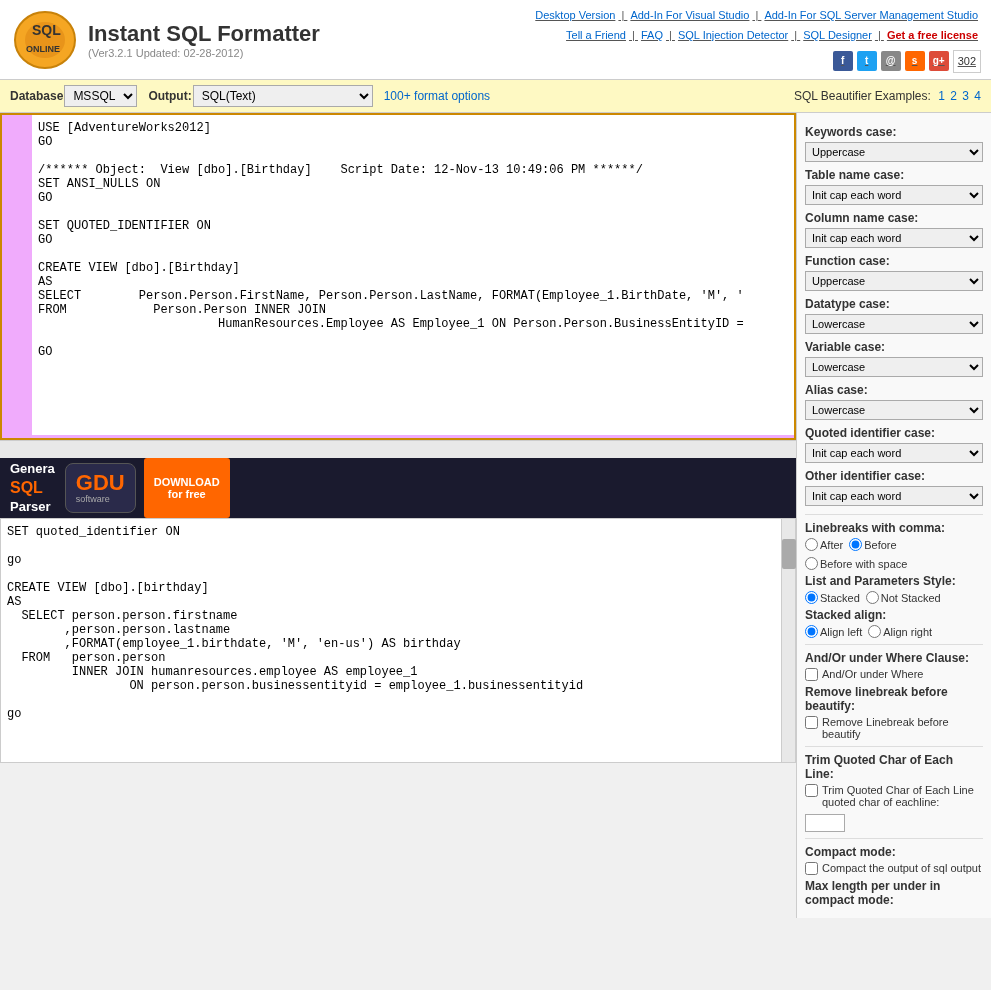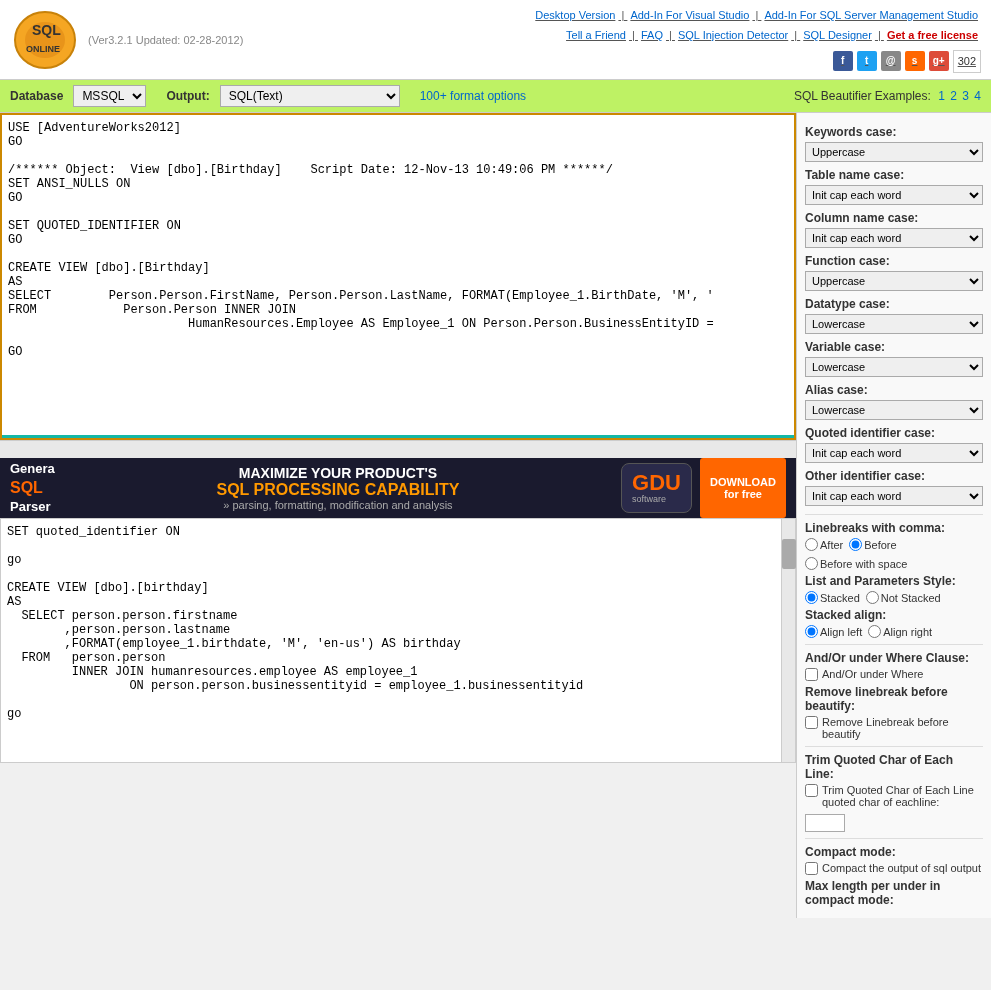--- a/index.html
+++ b/index.html
@@ -14,32 +14,32 @@
     #nav-links a { color: #0066cc; text-decoration: none; margin: 0 3px; }
     #social-bar { display: flex; align-items: center; gap: 4px; margin-top: 4px; justify-content: flex-end; }
     .social-btn { width: 20px; height: 20px; background: #3b5998; border-radius: 2px; display: inline-flex; align-items: center; justify-content: center; color: #fff; font-size: 10px; font-weight: bold; }
     .social-btn.twitter { background: #1da1f2; }
     .social-btn.email { background: #888; }
     .social-btn.share { background: #ff6600; }
     .social-btn.plus { background: #dd4b39; }
     #counter-box { background: #fff; border: 1px solid #ccc; padding: 1px 4px; font-size: 11px; color: #333; }
 
     
-    #toolbar { background: #bef264; border-bottom: 1px solid #ccc; padding: 5px 10px; display: flex; align-items: center; gap: 10px; }
+    #toolbar { background: #fef9c3; border-bottom: 1px solid #ccc; padding: 5px 10px; display: flex; align-items: center; gap: 1px; }
     #db-select { font-size: 12px; padding: 2px 4px; border: 1px solid #aaa; }
     #output-select { font-size: 12px; padding: 2px 4px; border: 1px solid #aaa; width: 180px; }
     #format-options-link { color: #0066cc; text-decoration: none; font-size: 12px; margin-left: 10px; }
 
     
     #main { display: flex; width: 991px; }
     #left-panel { flex: 1; display: flex; flex-direction: column; }
     #right-panel { width: 195px; background: #f9f9f9; border-left: 1px solid #ccc; padding: 8px; overflow-y: auto; }
 
     
-    #sql-input-area { background: #14b8a6; border: 2px solid #cc8800; margin: 0; }
+    #sql-input-area { background: #f0abfc; border: 2px solid #cc8800; margin: 0; padding-left: 30px; }
     #sql-input { width: 100%; height: 320px; font-family: 'Courier New', monospace; font-size: 12px; border: none; outline: none; padding: 6px; resize: none; color: #000; background: #fff; }
 
     
     #scrollbar-area { height: 18px; background: #e8e8e8; border-top: 1px solid #ccc; overflow-x: auto; }
 
     
     #action-bar { background: #f0f0f0; padding: 6px 8px; display: flex; align-items: center; gap: 6px; border-top: 1px solid #ccc; }
     .action-btn { font-size: 11px; padding: 3px 8px; border: 1px solid #888; background: linear-gradient(to bottom, #fff, #ddd); cursor: pointer; border-radius: 2px; }
     #video-links a { color: #0066cc; text-decoration: none; font-size: 11px; margin-left: 6px; }
 
@@ -76,20 +76,21 @@
 
 <div id="header">
   <div id="logo-area">
     <svg id="logo-svg" viewBox="0 0 70 60" xmlns="http://www.w3.org/2000/svg">
       <ellipse cx="35" cy="30" rx="30" ry="28" fill="#f5a623" stroke="#c8820a" stroke-width="2"></ellipse>
       <ellipse cx="35" cy="30" rx="20" ry="18" fill="#e8941a"></ellipse>
       <text x="22" y="25" font-size="14" font-weight="bold" fill="#333" font-family="Arial">SQL</text>
       <text x="16" y="42" font-size="9" font-weight="bold" fill="#333" font-family="Arial">ONLINE</text>
     </svg>
     <div id="title-area">
+      <h1>Instant SQL Formatter</h1>
       <p>(Ver3.2.1 Updated: 02-28-2012)</p>
     </div>
   </div>
   <div id="nav-links">
     <div>
       <a href="#">Desktop Version</a> |
       <a href="#">Add-In For Visual Studio</a> |
       <a href="#">Add-In For SQL Server Management Studio</a>
     </div>
     <div>
@@ -162,25 +163,20 @@
     </div>
 
 
     <div id="banner">
       <div id="banner-content">
         <div id="banner-logo" style="color:#fff;font-size:13px;font-weight:bold;line-height:1.3;">
           <span style="color:#fff;">Genera</span><br>
           <span style="color:#ff6600;font-size:16px;">SQL</span><br>
           <span style="color:#fff;">Parser</span>
         </div>
-        <div id="banner-text" style="flex:1;text-align:center;">
-          <div class="headline" style="color:#fff;font-size:14px;font-weight:bold;">MAXIMIZE YOUR PRODUCT'S</div>
-          <div class="subheadline" style="color:#ff9900;font-size:16px;font-weight:bold;">SQL PROCESSING CAPABILITY</div>
-          <div class="desc" style="color:#aaa;font-size:11px;">» parsing, formatting, modification and analysis</div>
-        </div>
         <div style="display:flex;align-items:center;gap:8px;">
           <div style="background:#2a2a4a;padding:8px 10px;border:1px solid #555;border-radius:8px;">
             <div style="color:#ff6600;font-size:22px;font-weight:bold;line-height:1;">GDU</div>
             <div style="color:#aaa;font-size:9px;">software</div>
           </div>
           <div style="background:#ff6600;color:#fff;padding:18px 10px;border-radius:3px;font-size:11px;font-weight:bold;text-align:center;cursor:pointer;">
             DOWNLOAD<br>for free
           </div>
         </div>
       </div>

